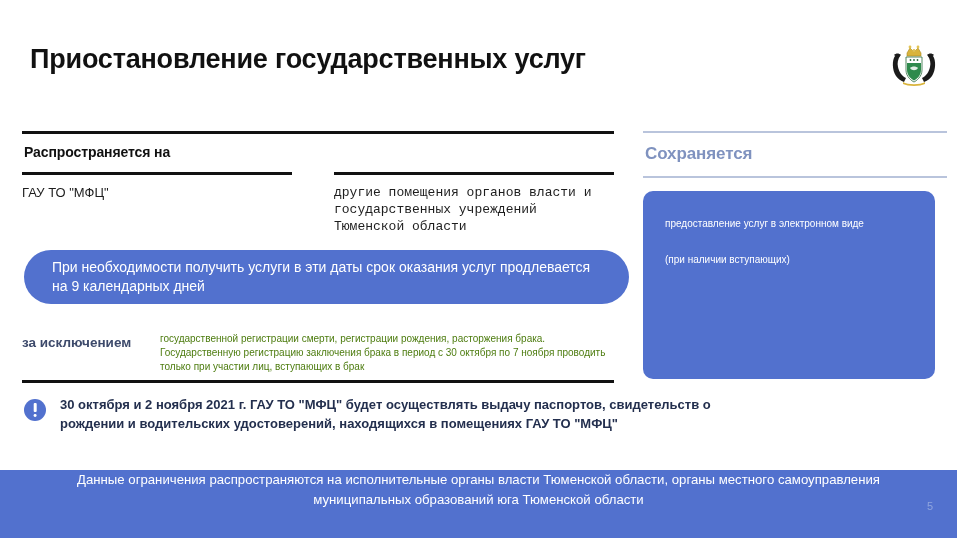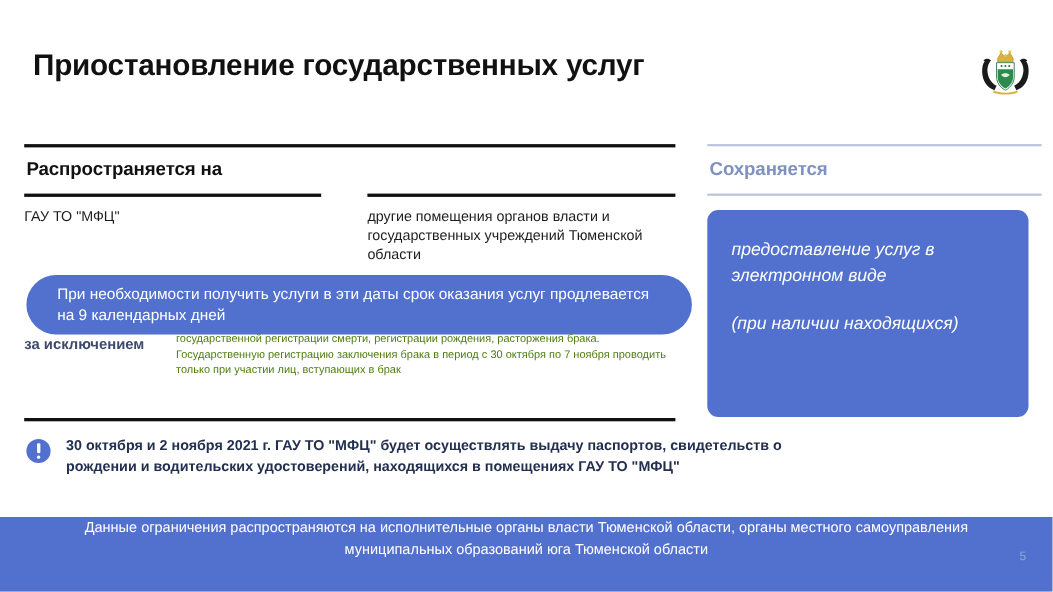--- a/index.html
+++ b/index.html
@@ -59,34 +59,34 @@
   .rule-heavy {
     height: 3px;
     background: #111111;
     width: 100%;
   }
   .rule-heavy-thin {
     height: 2.5px;
     background: #111111;
   }
   .section-heading {
-    font-size: 17px;
+    font-size: 14px;
     font-weight: bold;
     color: #111111;
     padding: 10px 0 12px 2px;
     letter-spacing: -0.1px;
   }
   .two-col {
     display: flex;
     gap: 0;
     width: 100%;
   }
   .col-a { width: 290px; flex: none; }
   .col-b { width: 302px; flex: none; }
-  .col-b .inner { padding-left: 22px; }
+  .col-b .inner { padding-left: 22px; font-family: Liberation Mono, monospace; }
   .col-body {
     font-size: 13px;
     line-height: 1.32;
     color: #1d1d1d;
     padding-top: 9px;
     min-height: 58px;
   }
 
   
   .pill {
@@ -105,21 +105,21 @@
     color: #ffffff;
     font-size: 14px;
     line-height: 1.36;
     padding: 0 26px 0 28px;
   }
 
   
   .exception-row {
     position: absolute;
     left: 22px;
-    top: 302px;
+    top: 332px;
     width: 592px;
     display: flex;
   }
   .exception-label {
     width: 138px;
     flex: none;
     font-size: 13.5px;
     font-weight: bold;
     color: #3d4a6b;
     line-height: 1.28;
@@ -213,23 +213,22 @@
     width: 292px;
     height: 188px;
     background: #5271ce;
     border-radius: 10px;
     box-sizing: border-box;
     padding: 26px 22px 0 22px;
     color: #ffffff;
   }
   .blue-card p {
     margin: 0;
-    font-size: 16px;
+    font-size: 10px;
     line-height: 1.42;
-    font-style: italic;
   }
   .blue-card p + p { margin-top: 22px; }
 
   
   .footer {
     position: absolute;
     left: 0;
     bottom: 0;
     width: 957px;
     height: 68px;
@@ -319,21 +318,21 @@
     <div class="alert-badge"></div>
     <div class="alert-text">30 октября и 2 ноября 2021 г. ГАУ ТО "МФЦ" будет осуществлять выдачу паспортов, свидетельств о рождении и водительских удостоверений, находящихся в помещениях ГАУ ТО "МФЦ"</div>
   </div>
 
   <div class="right-block">
     <div class="rule-light"></div>
     <div class="right-heading">Сохраняется</div>
     <div class="rule-light"></div>
     <div class="blue-card">
       <p>предоставление услуг в электронном виде</p>
-      <p>(при наличии находящихся)</p>
+      <p>(при наличии вступающих)</p>
     </div>
   </div>
 
   <div class="footer">
     <div class="footer-text">Данные ограничения распространяются на исполнительные органы власти Тюменской области, органы местного самоуправления муниципальных образований юга Тюменской области</div>
     <div class="page-number">5</div>
   </div>
 
 </div>
 

